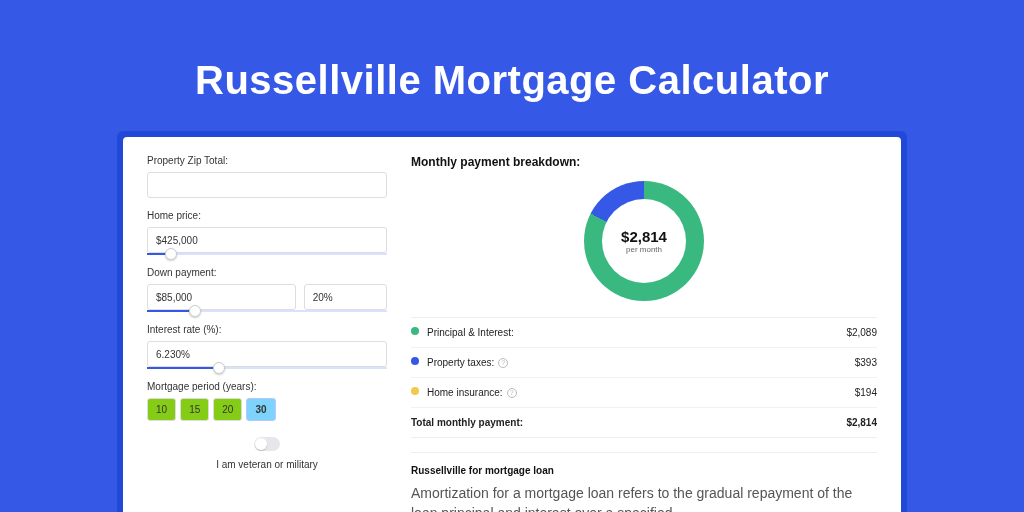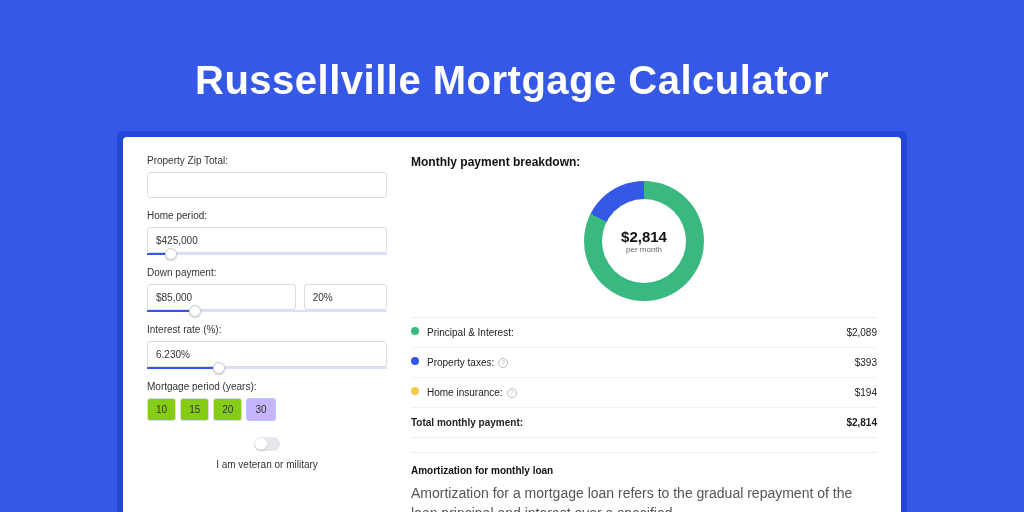--- a/index.html
+++ b/index.html
@@ -56,21 +56,21 @@
     transform: translate(-50%,-50%); box-shadow:0 1px 2px rgba(0,0,0,.2);
   }
   .dp-row { display:flex; gap:8px; }
   .dp-row .field:first-child { flex: 2; }
   .dp-row .field:last-child { flex: 1; }
   .mort-periods { display:flex; gap:4px; }
   .mp-btn {
     font-size:10px; padding:5px 8px; border:1px solid #ddd;
     border-radius:3px; background:#84cc16; cursor:pointer; color:#333;
   }
-  .mp-btn.active { background:#c4b5fd; border-color:#b8c8ff; }
+  .mp-btn.active { background:#7dd3fc; border-color:#b8c8ff;font-weight:bold; }
   .toggle-row { display:flex; align-items:center; gap:8px; margin-top:16px;flex-direction:column; }
   .toggle {
     width:26px; height:14px; background:#e5e7eb; border-radius:999px;
     position:relative;
   }
   .toggle-knob {
     position:absolute; width:12px; height:12px; background:#fff;
     border-radius:50%; top:1px; left:1px; box-shadow:0 1px 1px rgba(0,0,0,.2);
   }
   .toggle-label { font-size:10px; color:#333; }
@@ -113,21 +113,21 @@
   <div class="card">
 
     <div class="col-left">
 
       <div class="field-group">
         <div class="label">Property Zip Total:</div>
         <input class="field" value="" style="">
       </div>
 
       <div class="field-group">
-        <div class="label">Home period:</div>
+        <div class="label">Home price:</div>
         <input class="field" value="$425,000" style="">
         <div class="slider-rail">
           <div class="slider-fill" style="width:10%"></div>
           <div class="slider-thumb" style="left:10%"></div>
         </div>
       </div>
 
       <div class="field-group">
         <div class="label">Down payment:</div>
         <div class="dp-row">
@@ -203,19 +203,19 @@
           </span>
           <span class="row-val">$194</span>
         </div>
         <div class="row total-row">
           <span class="row-label">Total monthly payment:</span>
           <span class="row-val">$2,814</span>
         </div>
       </div>
 
       <div class="amort">
-        <div class="amort-title">Amortization for monthly loan</div>
+        <div class="amort-title">Russellville for mortgage loan</div>
         <div class="amort-text">Amortization for a mortgage loan refers to the gradual repayment of the loan principal and interest over a specified</div>
       </div>
     </div>
 
   </div>
 </div>
 
 </body></html>

